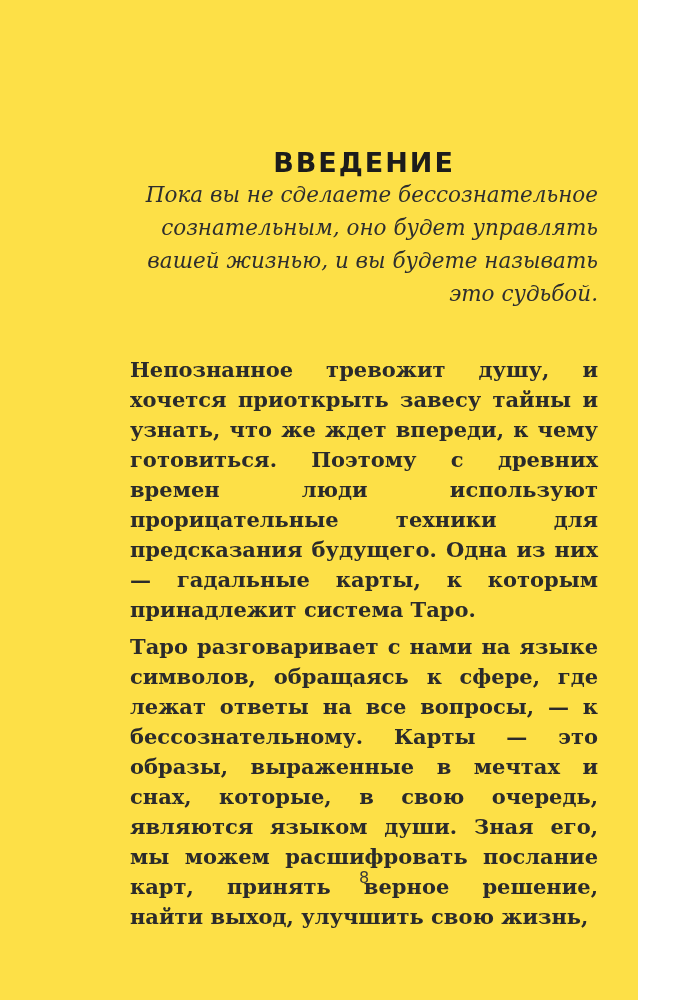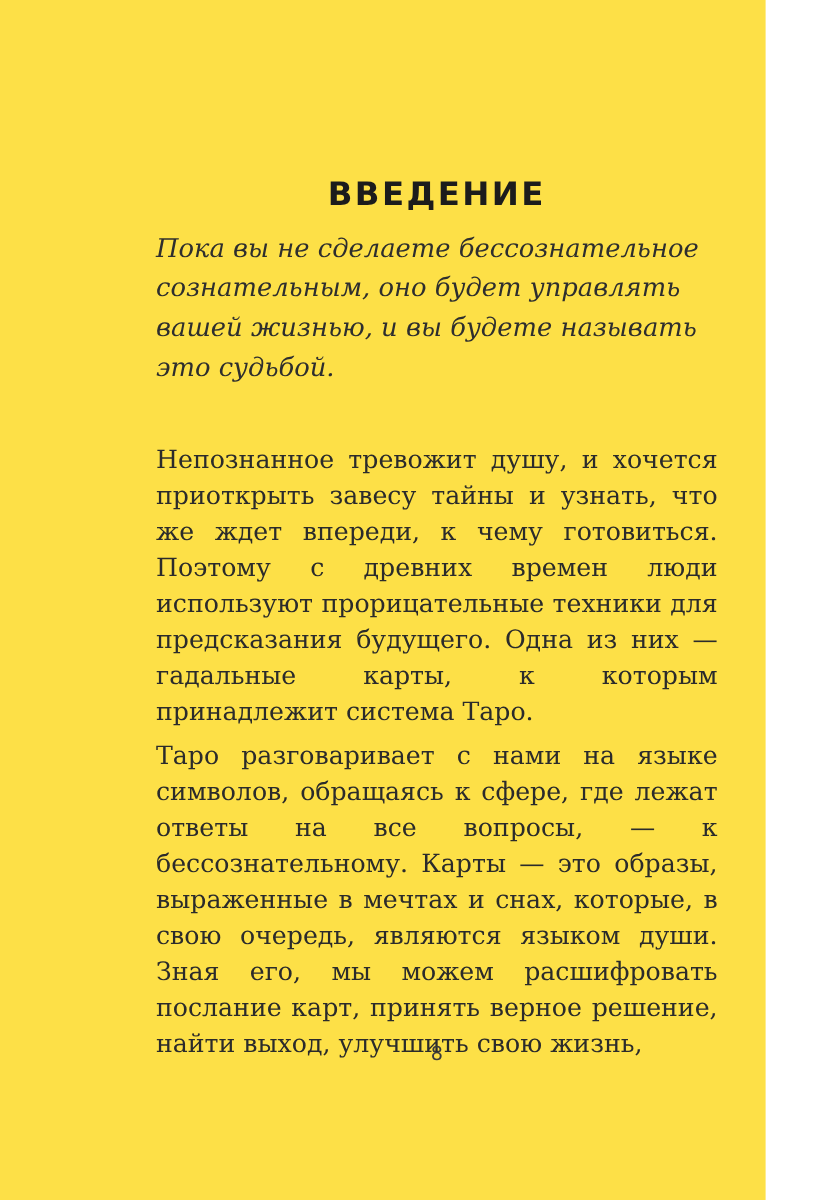--- a/index.html
+++ b/index.html
@@ -26,39 +26,39 @@
     margin: 148px 0 0 0;
     text-align: center;
     font-family: "DejaVu Sans", sans-serif;
     font-weight: bold;
     font-size: 27px;
     letter-spacing: 2px;
     color: #1c1c1c;
     line-height: 1.1;
   }
   .epigraph {
-    margin-top: 13px;
-    text-align: left;
+    text-align: right;
   }
   .epigraph-quote {
     margin: 0;
     font-style: italic;
     font-size: 21.5px;
     line-height: 33px;
     color: #2e2e2e;
   }
   .epigraph-attribution {
     margin: 6px 0 0 0;
     font-style: italic;
     font-size: 23px;
     line-height: 30px;
     color: #2a2a2a;
   }
   .body-text {
     margin-top: 45px;
+    font-weight: bold;
   }
   .body-text p {
     margin: 0 0 7px 0;
     text-align: justify;
     font-size: 21px;
     line-height: 30px;
     color: #2b2b2b;
   }
   .page-number {
     position: absolute;

